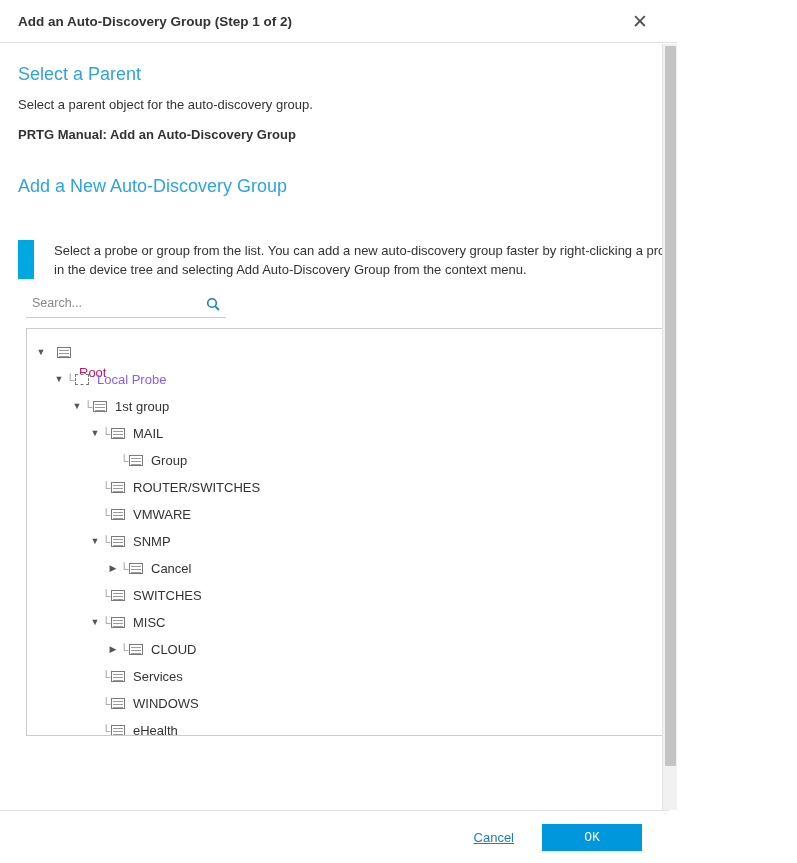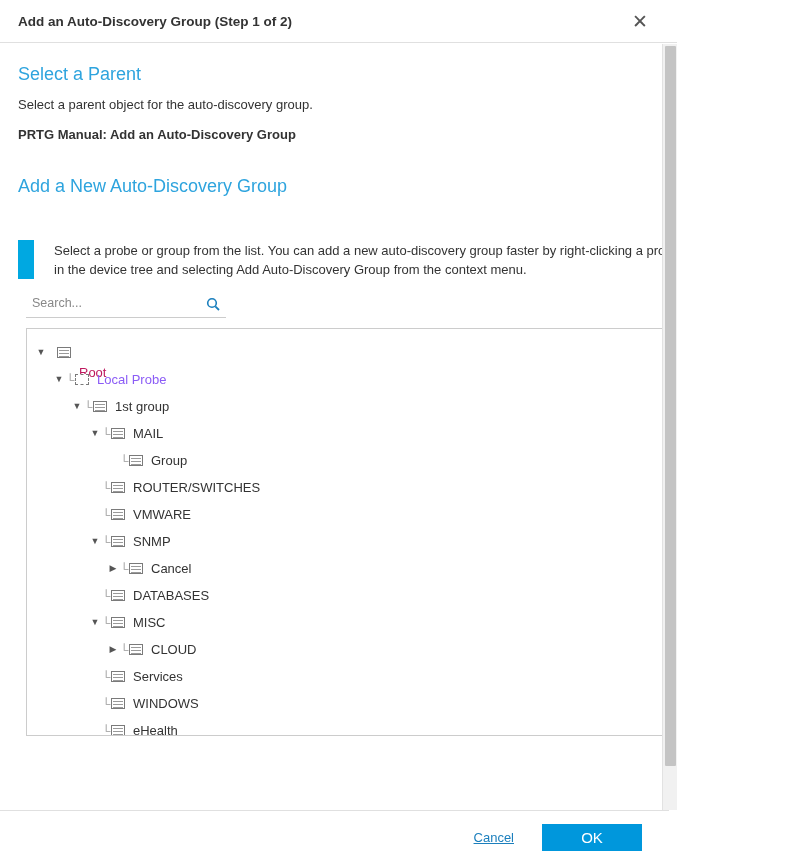--- a/index.html
+++ b/index.html
@@ -279,22 +279,22 @@
     text-decoration: underline;
     cursor: pointer;
     margin-right: 28px;
   }
   .ok-button {
     width: 100px;
     height: 27px;
     background: #0097dc;
     color: #ffffff;
     border: none;
-    font-family: Liberation Sans, sans-serif;
-    font-size: 15px;
+    font-family: Liberation Mono, monospace;
+    font-size: 13px;
     cursor: pointer;
     display: flex;
     align-items: center;
     justify-content: center;
   }
 </style>
 </head>
 <body>
 
 <div class="dialog">
@@ -410,21 +410,21 @@
                 <span class="icon-group" style="display: block;"></span>
               </span>
               <span class="node-label">Cancel</span>
             </div>
             <div class="tree-node" style="padding-left: 62px;">
               <span class="twisty">&nbsp;</span>
               <span class="connector">└</span>
               <span class="node-icon">
                 <span class="icon-group" style="display: block;"></span>
               </span>
-              <span class="node-label">DATABASES</span>
+              <span class="node-label">SWITCHES</span>
             </div>
             <div class="tree-node" style="padding-left: 62px;">
               <span class="twisty">▼</span>
               <span class="connector">└</span>
               <span class="node-icon">
                 <span class="icon-group" style="display: block;"></span>
               </span>
               <span class="node-label">MISC</span>
             </div>
             <div class="tree-node" style="padding-left: 80px;">

